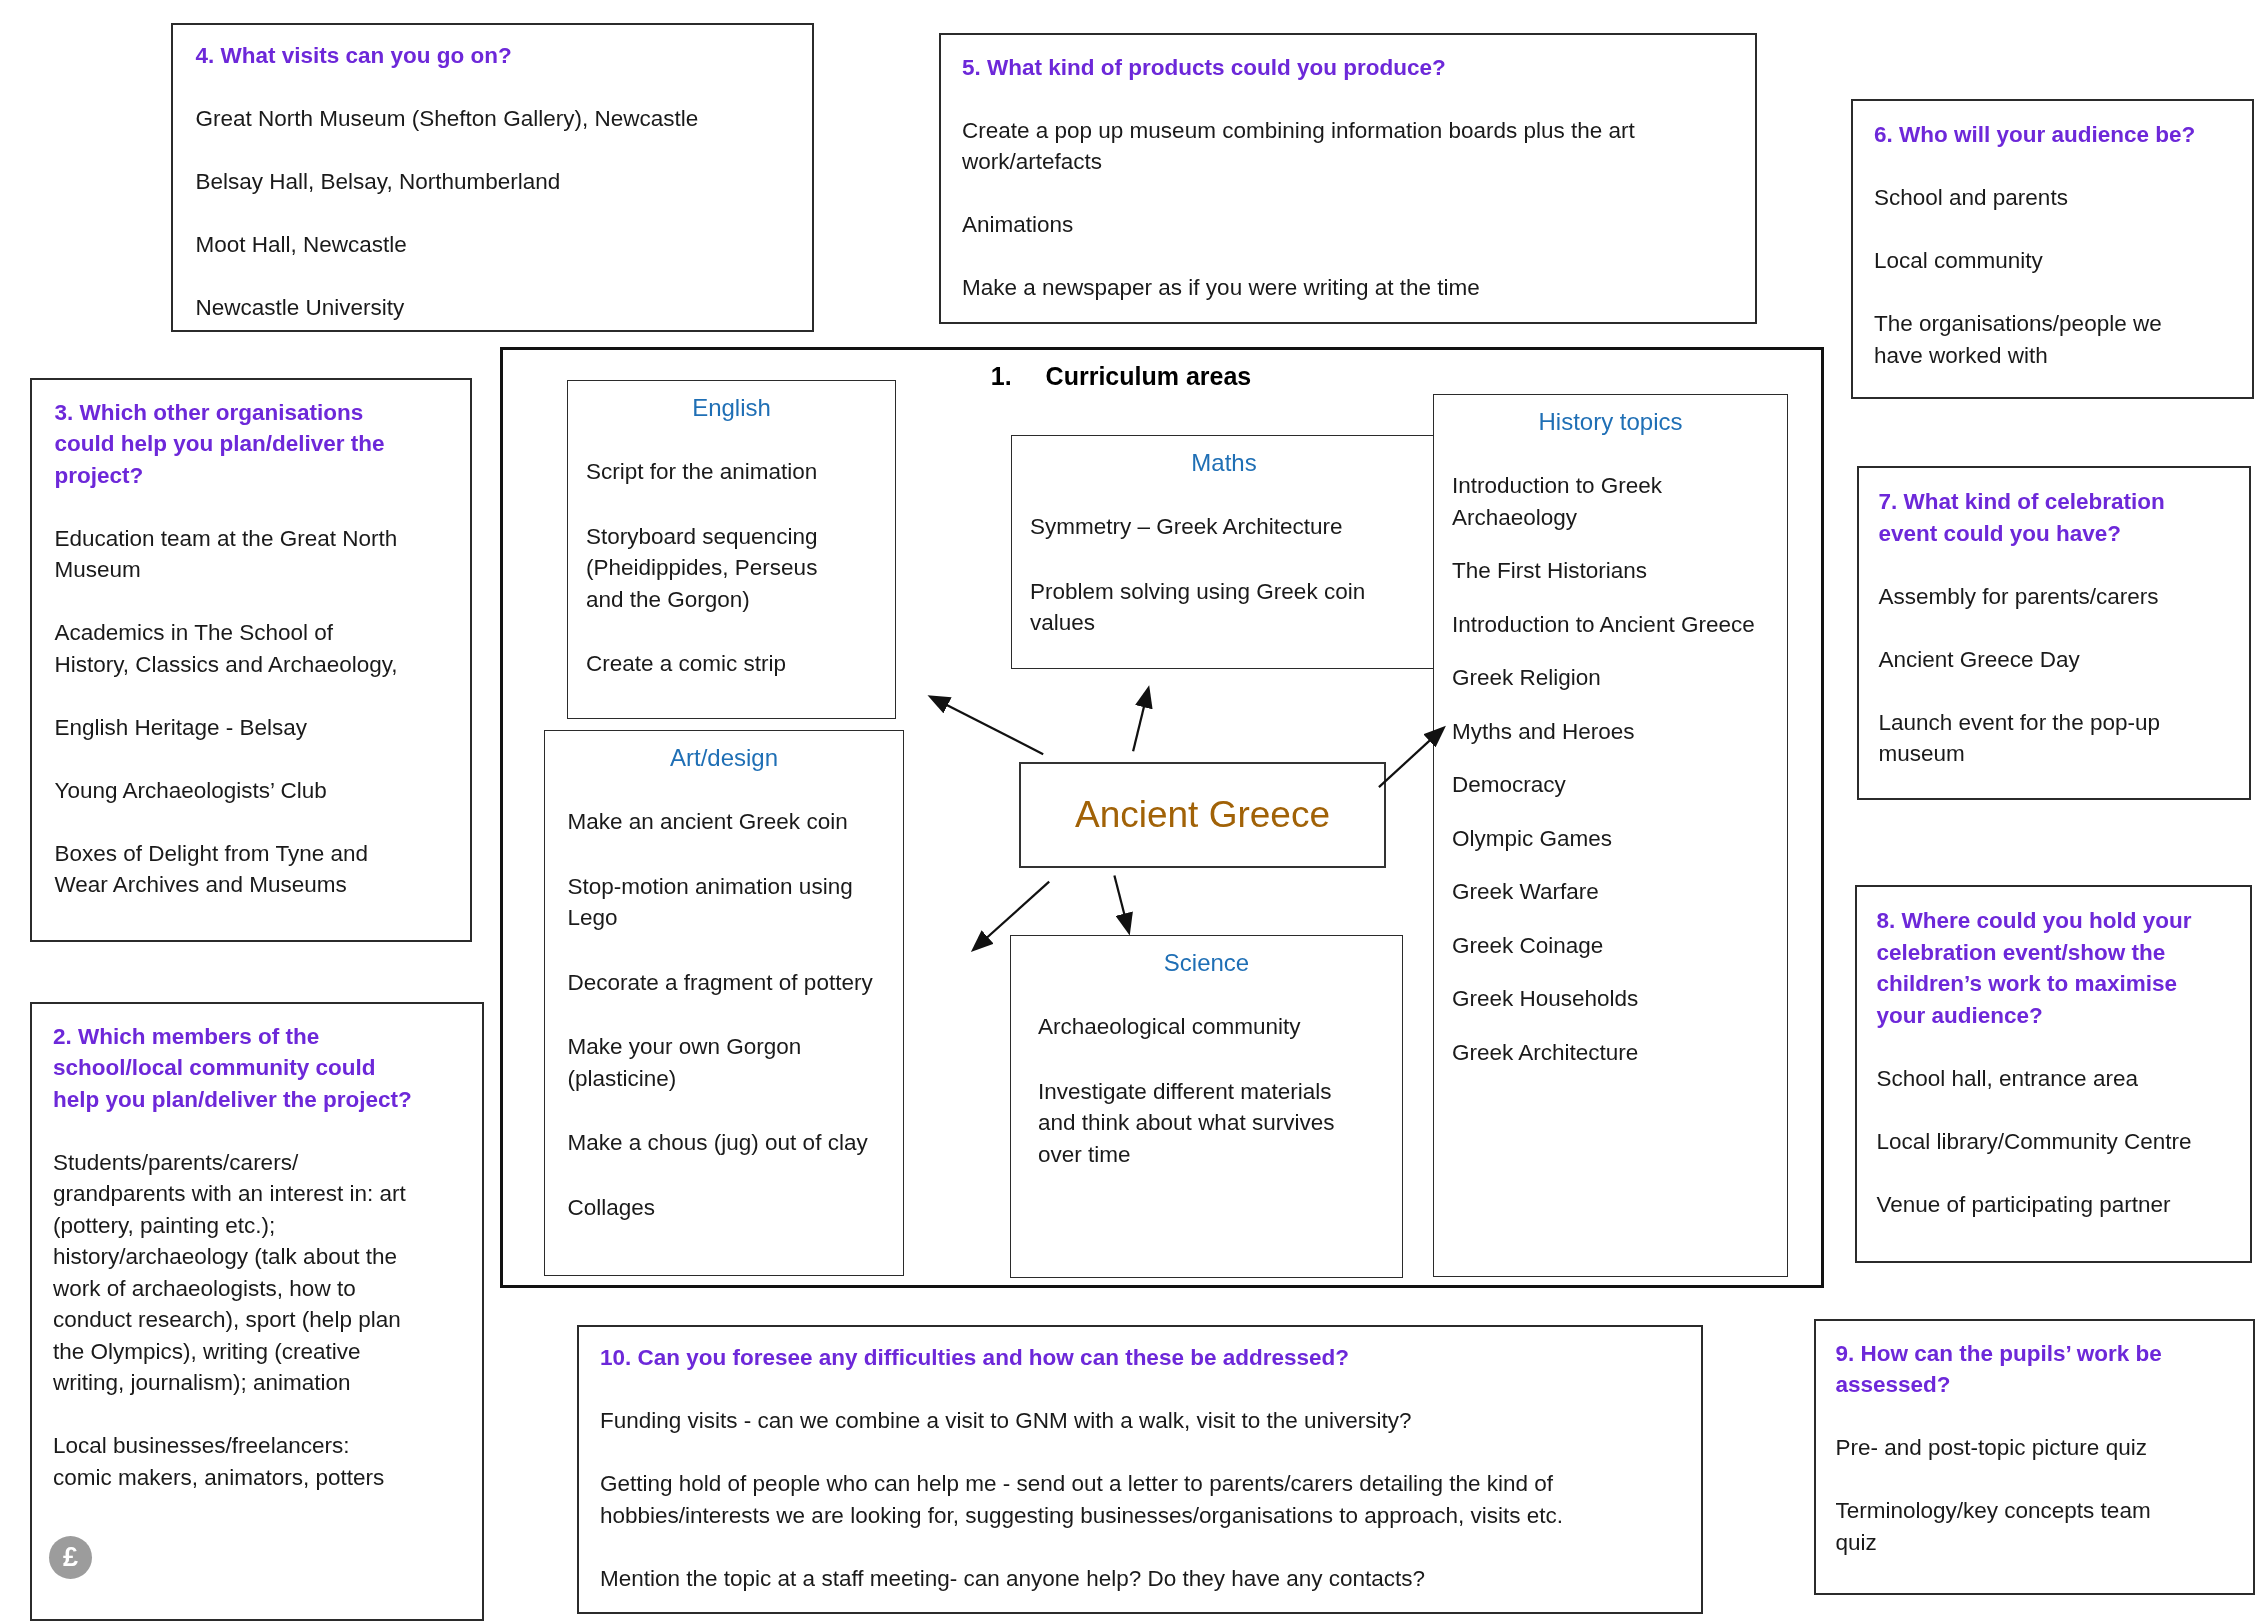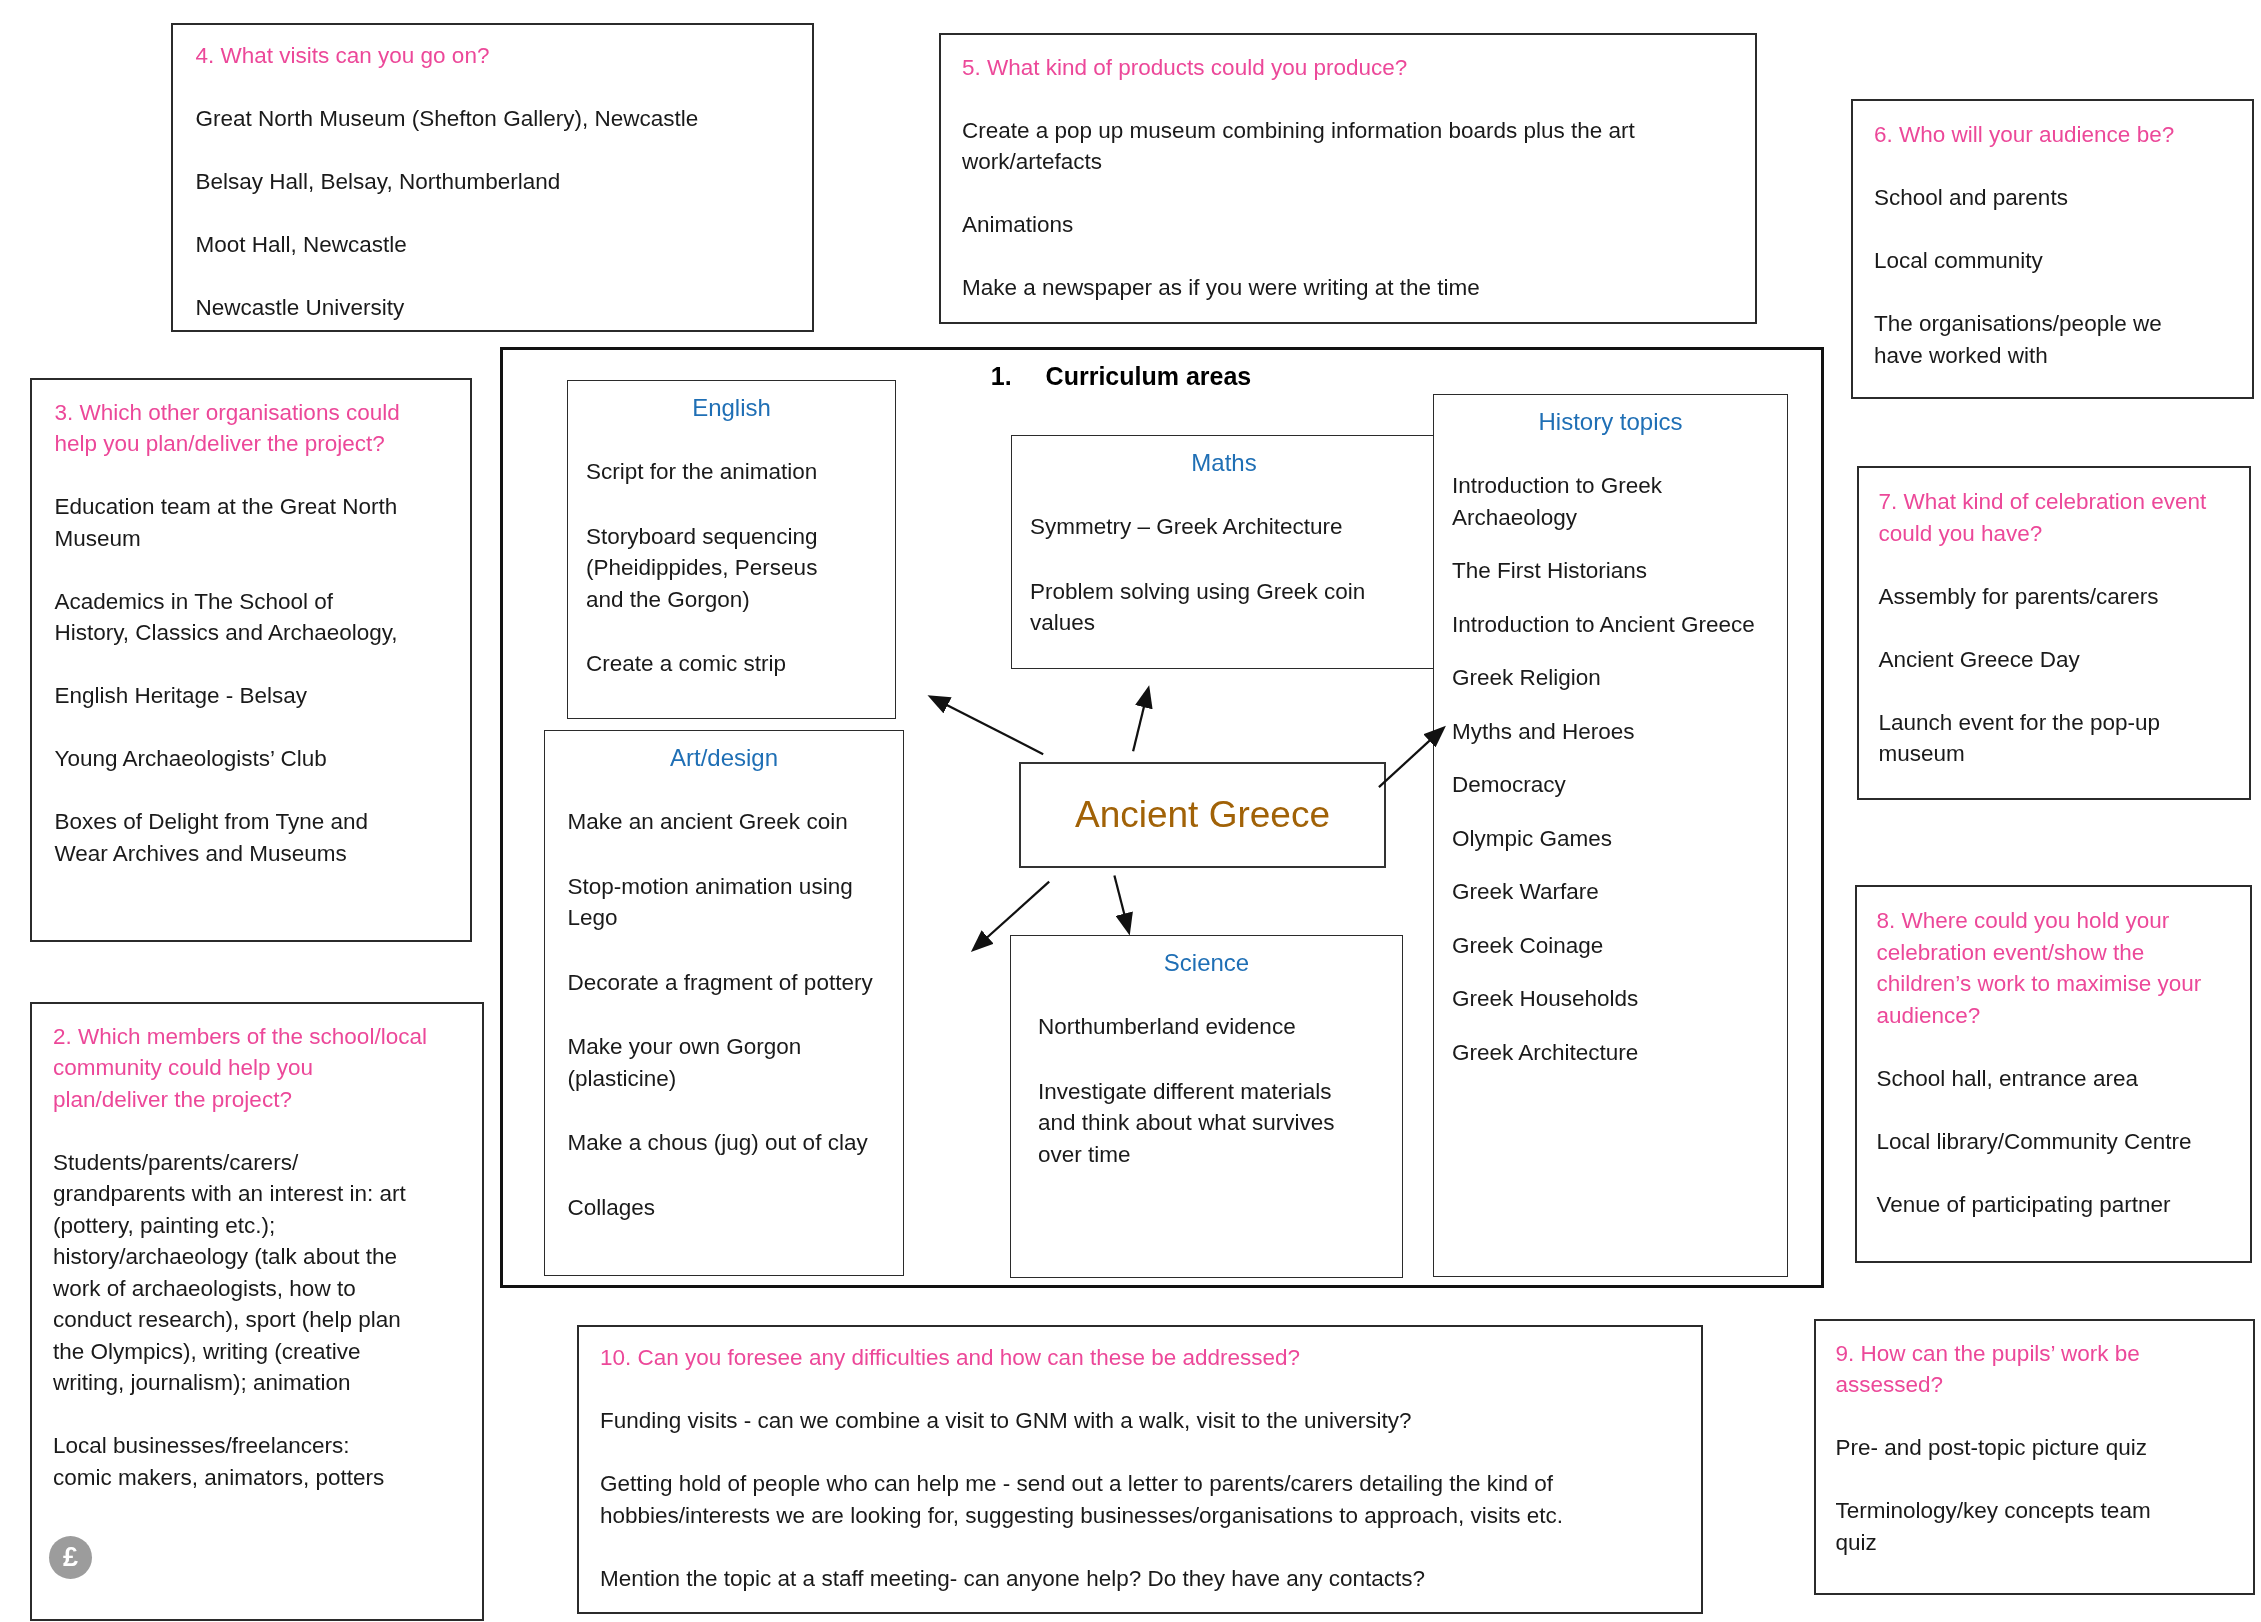--- a/index.html
+++ b/index.html
@@ -3,21 +3,21 @@
 <meta charset="utf-8">
 <style>
   html,body{margin:0;padding:0;background:#ffffff;}
   .canvas{
     position:relative;width:2261px;height:1623px;background:#ffffff;
     font-family:"Liberation Sans","DejaVu Sans",sans-serif;
     color:#1a1a1a;font-size:22.5px;line-height:31.5px;overflow:hidden;
   }
   .panel{position:absolute;background:#fff;border:2.2px solid #2b2b2b;box-sizing:border-box;}
   .panel p{margin:0 0 31.5px 0;}
-  .panel p.t{font-weight:normal;color:#ec4899;}
+  .panel p.t{font-weight:bold;color:#6d28d9;}
   .panel p.no-gap{margin-bottom:0;}
   
   .central{position:absolute;left:500px;top:347px;width:1324px;height:941px;
     border:3.7px solid #111;box-sizing:border-box;background:#fff;}
   .c-title{position:absolute;left:0;top:10.5px;width:100%;display:flex;justify-content:center;
     gap:34px;font-weight:bold;font-size:25px;color:#000;transform:translateX(-41px);}
   .sub{position:absolute;background:#fff;border:1.5px solid #2b2b2b;box-sizing:border-box;}
   .sub .h{display:block;text-align:center;color:#1F6FB5;font-size:24px;margin:10.5px 0 33px 0;}
   .sub p{margin:0 0 33px 0;}
   .sub-english{left:64px;top:30px;width:329px;height:339px;padding:0 18px;}
@@ -160,21 +160,21 @@
       <p>Make an ancient Greek coin</p>
       <p>Stop-motion animation using Lego</p>
       <p>Decorate a fragment of pottery</p>
       <p>Make your own Gorgon (plasticine)</p>
       <p class="nowrap">Make a chous (jug) out of clay</p>
       <p>Collages</p>
     </div>
 
     <div class="sub sub-science">
       <span class="h">Science</span>
-      <p>Northumberland evidence</p>
+      <p>Archaeological community</p>
       <p>Investigate different materials and think about what survives over time</p>
     </div>
 
     <div class="hub">Ancient Greece</div>
   </section>
 
   <svg class="arrows" viewBox="0 0 3017 2165">
     <defs>
       <marker id="ah" markerWidth="10" markerHeight="8" refX="8" refY="4" orient="auto">
         <path d="M0,0 L10,4 L0,8 Z" fill="#111"></path>

